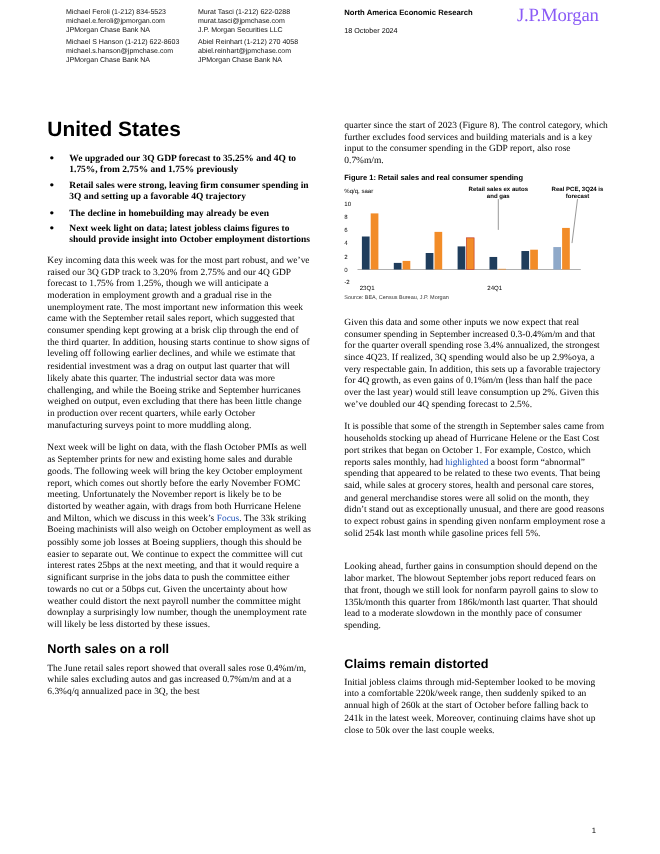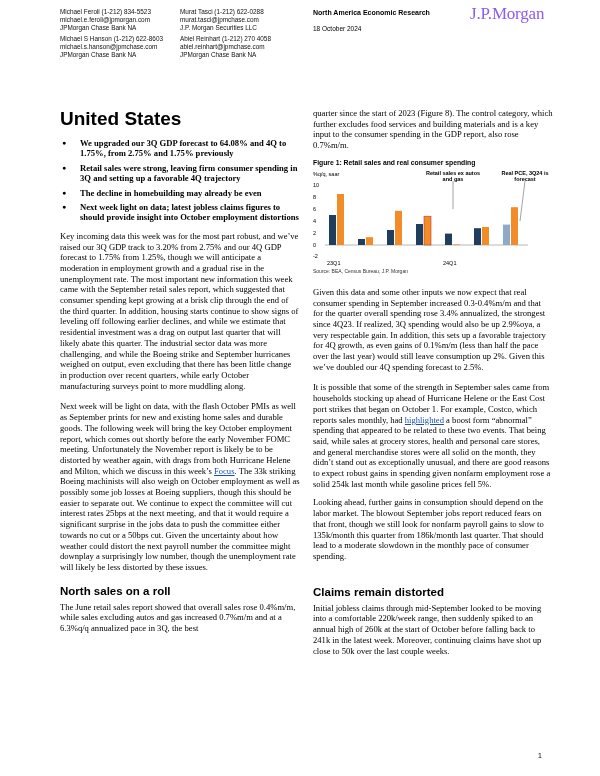--- a/index.html
+++ b/index.html
@@ -10,21 +10,21 @@
   .hdr-right { font-family: "Liberation Sans", sans-serif; }
   .hdr-title { font-size: 7px; font-weight: bold; }
   .hdr-date { font-size: 6.5px; margin-top: 9px; }
   .logo { font-family: "Liberation Serif", serif; font-size: 17px; letter-spacing: -0.2px; color: #8b5cf6; }
   .h1 { font-family: "Liberation Sans", sans-serif; font-weight: bold; font-size: 19px; }
   .bullets { list-style: none; margin: 0; padding: 0; }
   .bullets li { position: relative; padding-left: 20px; font-weight: bold; font-size: 8.6px; line-height: 10.4px; margin-bottom: 4px; }
   .bullets li::before { content: "\25CF"; position: absolute; left: 2px; top: 0; font-size: 7px; }
   .p { font-size: 8.6px; line-height: 10.7px; text-align: left; }
   .h2 { font-family: "Liberation Sans", sans-serif; font-weight: bold; font-size: 11.5px; }
-  a.link { color: #1a4fb5; text-decoration: underline; }
+  a.link { color: #1a4fb5; }
   .fig-title { font-family: "Liberation Sans", sans-serif; font-weight: bold; font-size: 6.8px; }
   .chart-lbl { font-family: "Liberation Sans", sans-serif; font-size: 5.5px; }
   .source { font-family: "Liberation Sans", sans-serif; font-size: 5px; color: #333; }
   .pagenum { font-family: "Liberation Sans", sans-serif; font-size: 7px; }
 </style>
 </head>
 <body>
 
 <div class="abs contacts" style="left:60px; top:8px; width:150px;">
   <div class="blk">
@@ -49,24 +49,24 @@
     <div>abiel.reinhart@jpmchase.com</div>
     <div>JPMorgan Chase Bank NA</div>
   </div>
 </div>
 <div class="abs hdr-right" style="left:313px; top:9px;">
   <div class="hdr-title">North America Economic Research</div>
   <div class="hdr-date">18 October 2024</div>
 </div>
 <div class="abs logo" style="left:470px; top:4px;">J.P.Morgan</div>
 
-<div class="abs" style="left:60px; top:108px; width:240px;">
+<div class="abs" style="left:43px; top:108px; width:240px;">
   <div class="h1">United States</div>
   <ul class="bullets" style="margin-top:8px;">
-    <li>We upgraded our 3Q GDP forecast to 64.08% and 4Q to 1.75%, from 2.75% and 1.75% previously</li>
+    <li>We upgraded our 3Q GDP forecast to 35.25% and 4Q to 1.75%, from 2.75% and 1.75% previously</li>
     <li>Retail sales were strong, leaving firm consumer spending in 3Q and setting up a favorable 4Q trajectory</li>
     <li>The decline in homebuilding may already be even</li>
     <li>Next week light on data; latest jobless claims figures to should provide insight into October employment distortions</li>
   </ul>
   <div class="p" style="margin-top:8px;">Key incoming data this week was for the most part robust, and we’ve raised our 3Q GDP track to 3.20% from 2.75% and our 4Q GDP forecast to 1.75% from 1.25%, though we will anticipate a moderation in employment growth and a gradual rise in the unemployment rate. The most important new information this week came with the September retail sales report, which suggested that consumer spending kept growing at a brisk clip through the end of the third quarter. In addition, housing starts continue to show signs of leveling off following earlier declines, and while we estimate that residential investment was a drag on output last quarter that will likely abate this quarter. The industrial sector data was more challenging, and while the Boeing strike and September hurricanes weighed on output, even excluding that there has been little change in production over recent quarters, while early October manufacturing surveys point to more muddling along.</div>
   <div class="p" style="margin-top:10px;"><span>Next week will be light on data, with the flash October PMIs as well as September prints for new and existing home sales and durable goods. The following week will bring the key October employment report, which comes out shortly before the early November FOMC meeting. Unfortunately the November report is likely be to be distorted by weather again, with drags from both Hurricane Helene and Milton, which we discuss in this week’s </span><a class="link">Focus</a><span>. The 33k striking Boeing machinists will also weigh on October employment as well as possibly some job losses at Boeing suppliers, though this should be easier to separate out. We continue to expect the committee will cut interest rates 25bps at the next meeting, and that it would require a significant surprise in the jobs data to push the committee either towards no cut or a 50bps cut. Given the uncertainty about how weather could distort the next payroll number the committee might downplay a surprisingly low number, though the unemployment rate will likely be less distorted by these issues.</span></div>
   <div class="h2" style="margin-top:12px;">North sales on a roll</div>
   <div class="p" style="margin-top:5px;">The June retail sales report showed that overall sales rose 0.4%m/m, while sales excluding autos and gas increased 0.7%m/m and at a 6.3%q/q annualized pace in 3Q, the best</div>
 </div>
 
@@ -112,18 +112,18 @@
         <rect x="198" y="28.2" width="7" height="37.8" fill="#f28c28"></rect>
       </g>
     </svg>
     <div class="chart-lbl abs" style="left:14px; top:101px;">23Q1</div>
     <div class="chart-lbl abs" style="left:130px; top:101px;">24Q1</div>
     <div class="source abs" style="left:0; top:109px;">Source: BEA, Census Bureau, J.P. Morgan</div>
   </div>
 
   <div class="p" style="margin-top:8px;">Given this data and some other inputs we now expect that real consumer spending in September increased 0.3-0.4%m/m and that for the quarter overall spending rose 3.4% annualized, the strongest since 4Q23. If realized, 3Q spending would also be up 2.9%oya, a very respectable gain. In addition, this sets up a favorable trajectory for 4Q growth, as even gains of 0.1%m/m (less than half the pace over the last year) would still leave consumption up 2%. Given this we’ve doubled our 4Q spending forecast to 2.5%.</div>
   <div class="p" style="margin-top:10px;"><span>It is possible that some of the strength in September sales came from households stocking up ahead of Hurricane Helene or the East Cost port strikes that began on October 1. For example, Costco, which reports sales monthly, had </span><a class="link">highlighted</a><span> a boost form “abnormal” spending that appeared to be related to these two events. That being said, while sales at grocery stores, health and personal care stores, and general merchandise stores were all solid on the month, they didn’t stand out as exceptionally unusual, and there are good reasons to expect robust gains in spending given nonfarm employment rose a solid 254k last month while gasoline prices fell 5%.</span></div>
-  <div class="p" style="margin-top:8px;">Looking ahead, further gains in consumption should depend on the labor market. The blowout September jobs report reduced fears on that front, though we still look for nonfarm payroll gains to slow to 135k/month this quarter from 186k/month last quarter. That should lead to a moderate slowdown in the monthly pace of consumer spending.</div>
+  <div class="p" style="margin-top:20px;">Looking ahead, further gains in consumption should depend on the labor market. The blowout September jobs report reduced fears on that front, though we still look for nonfarm payroll gains to slow to 135k/month this quarter from 186k/month last quarter. That should lead to a moderate slowdown in the monthly pace of consumer spending.</div>
   <div class="h2" style="margin-top:24px;">Claims remain distorted</div>
   <div class="p" style="margin-top:5px;">Initial jobless claims through mid-September looked to be moving into a comfortable 220k/week range, then suddenly spiked to an annual high of 260k at the start of October before falling back to 241k in the latest week. Moreover, continuing claims have shot up close to 50k over the last couple weeks.</div>
 </div>
 
 <div class="abs pagenum" style="left:538px; top:752px;">1</div>
 
 </body></html>

